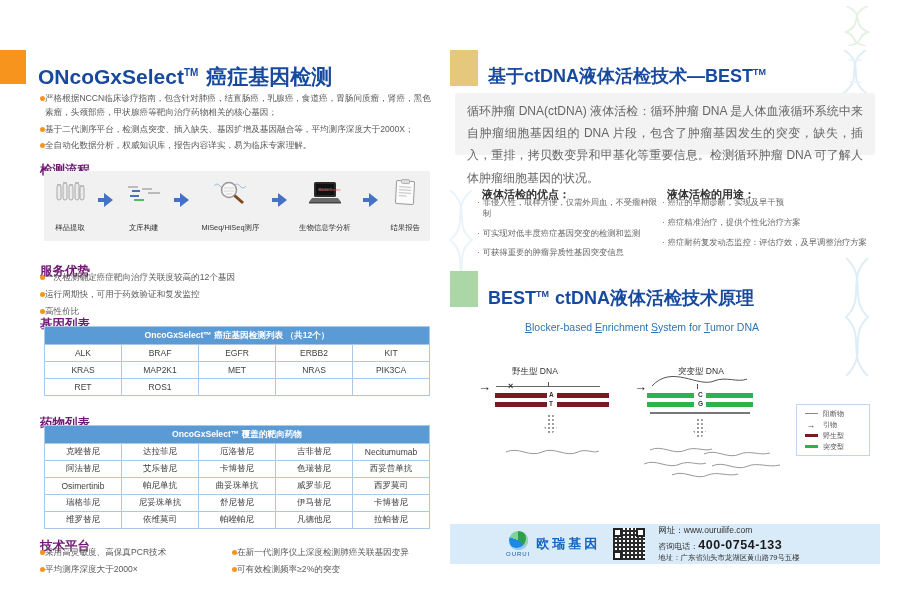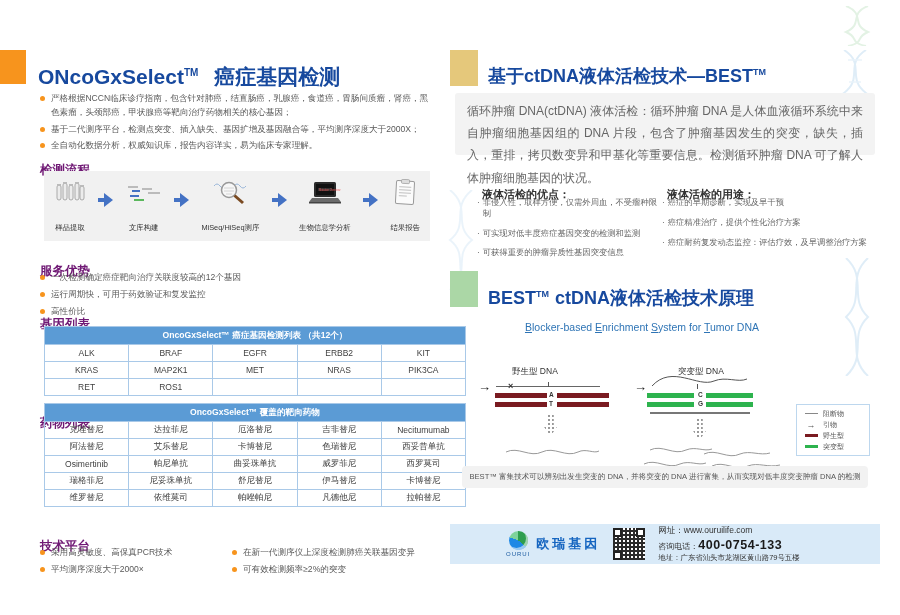--- a/index.html
+++ b/index.html
@@ -9,48 +9,48 @@
   .col-right{position:absolute;left:450px;top:0;width:430px;height:615px}
 
   
   .accent-orange{position:absolute;left:0;top:50px;width:26px;height:34px;background:#F7941D}
   .accent-gold{position:absolute;left:0;top:50px;width:28px;height:36px;background:#E5C87B}
   .accent-green{position:absolute;left:0;top:271px;width:28px;height:36px;background:#ABD7A6}
 
   
   .l-title{position:absolute;left:2px;top:49px;font-size:21px;font-weight:bold;color:#17499E;white-space:nowrap}
   .l-title sup{font-size:10px}
-  .l-title .rest{margin-left:16px}
+  .l-title .rest{margin-left:8px}
   .r-title{position:absolute;left:38px;top:52px;font-size:18px;font-weight:bold;color:#17499E;white-space:nowrap}
   .r-title sup{font-size:9px}
   .r-title .rest{margin-left:6px}
   .r-title2{top:274px}
   .sec-h{position:absolute;font-size:12.5px;font-weight:bold;color:#701a75}
 
   
   .blist{list-style:none;margin:0;padding:0;position:absolute}
-  .blist li{display:flex;gap:6px;font-size:8.6px;color:#595959;line-height:1.6;margin-bottom:3px}
+  .blist li{display:flex;gap:0;font-size:8.6px;color:#595959;line-height:1.6;margin-bottom:3px}
   .dot{width:5px;height:5px;border-radius:50%;background:#F7941D;margin-top:4px;flex:none}
 
   
   .proc{position:absolute;left:8px;top:171px;width:386px;height:70px;background:#F1F1F1;
         display:flex;align-items:center;justify-content:space-between;padding:0 10px;box-sizing:border-box}
   .step{display:flex;flex-direction:column;align-items:center;gap:17px}
   .step .lbl{font-size:7.4px;color:#333;white-space:nowrap}
   .barrow{position:relative;width:15px;height:14px;flex:none;margin:0 1px;margin-bottom:12px}
   .barrow::before{content:"";position:absolute;left:0;top:5px;width:6px;height:4px;background:#4472C4}
   .barrow::after{content:"";position:absolute;left:6px;top:0;width:0;height:0;
        border-left:9px solid #4472C4;border-top:7px solid transparent;border-bottom:7px solid transparent}
 
   
-  .dtable{position:absolute;left:8px;width:422px;border-collapse:collapse;table-layout:fixed}
+  .dtable{position:absolute;left:8px;width:386px;border-collapse:collapse;table-layout:fixed}
   .dtable td{border:1px solid #A9C9E8;height:16px;text-align:center;font-size:8.5px;color:#404040;padding:0;overflow:hidden;white-space:nowrap}
   .dtable .thead td{background:#5B9BD5;color:#fff;font-weight:bold;height:17px;font-size:8.6px}
   .t-genes{top:326px}
-  .t-drugs{top:403px}
+  .t-drugs{top:425px}
 
   
   .plat-l{left:4px;top:546px;width:185px}
   .plat-r{left:196px;top:546px;width:205px}
 
   
   .intro-panel{position:absolute;left:5px;top:93px;width:420px;height:62px;background:#F3F3F3;border-radius:3px;
        padding:7px 12px;box-sizing:border-box;font-size:12px;color:#666;line-height:1.85;text-align:justify}
   .pu-h{position:absolute;font-size:11px;font-weight:bold;color:#333}
   .pu-list{list-style:none;margin:0;padding:0;position:absolute}
@@ -455,21 +455,20 @@
         </div>
       <div class="lrow">
           <span class="ls">
             <span class="ls-mut"></span>
           </span>
           <span>突变型</span>
         </div>
     </div>
   </div>
 
-  <div class="summary">BEST™ 富集技术可以辨别出发生突变的 DNA，并将突变的 DNA 进行富集，从而实现对低丰度突变肿瘤 DNA 的检测</div>
 
   <div class="footer">
     <div class="logo">
       <div class="logo-stack">
         <div class="logo-circle"></div>
         <span class="ourui">OURUI</span>
       </div>
       <span class="company">欧瑞基因</span>
     </div>
     <div class="qr">

